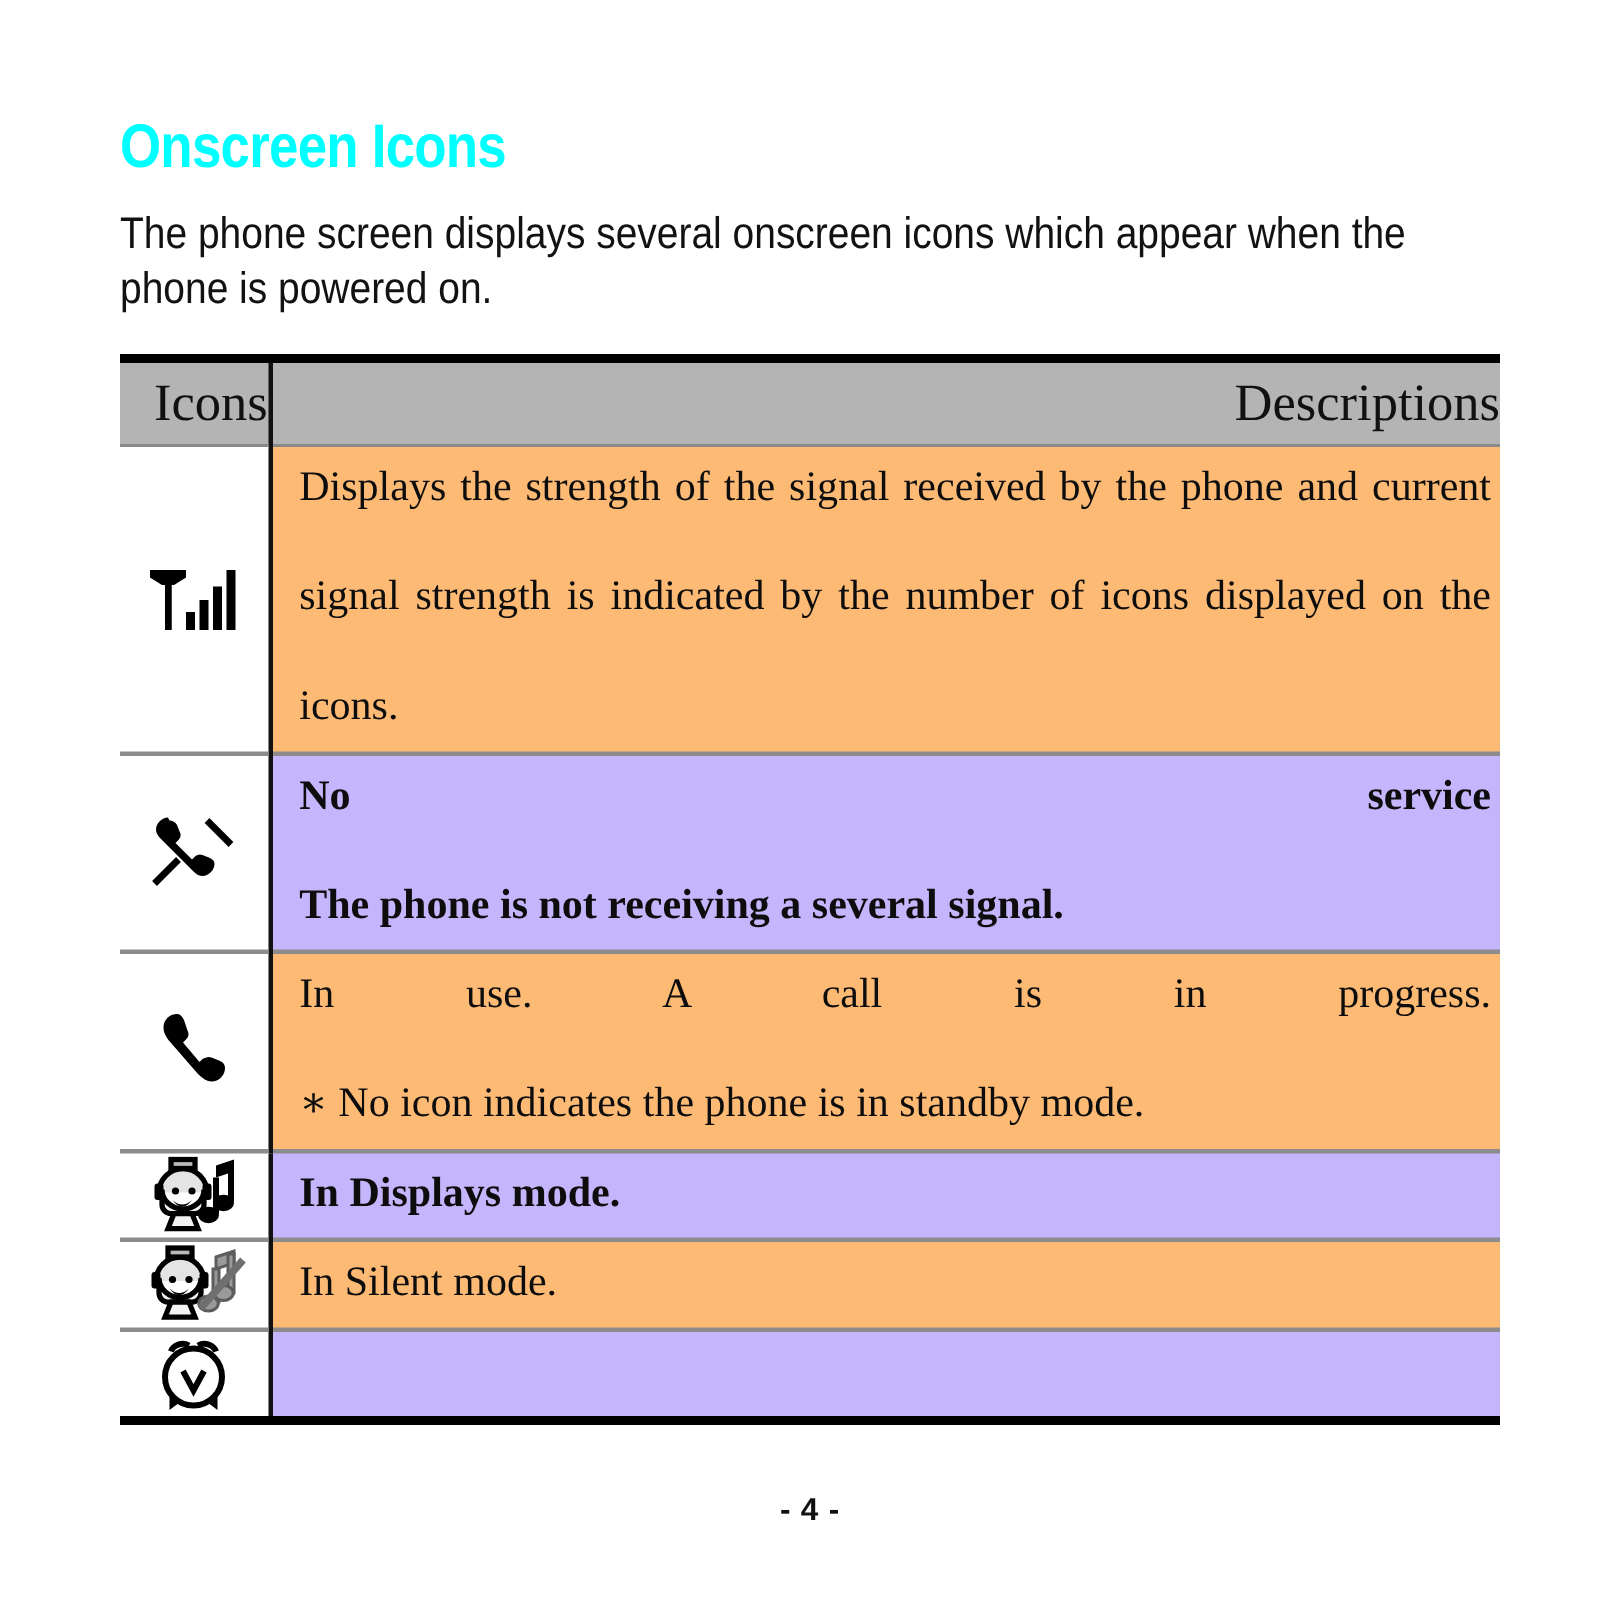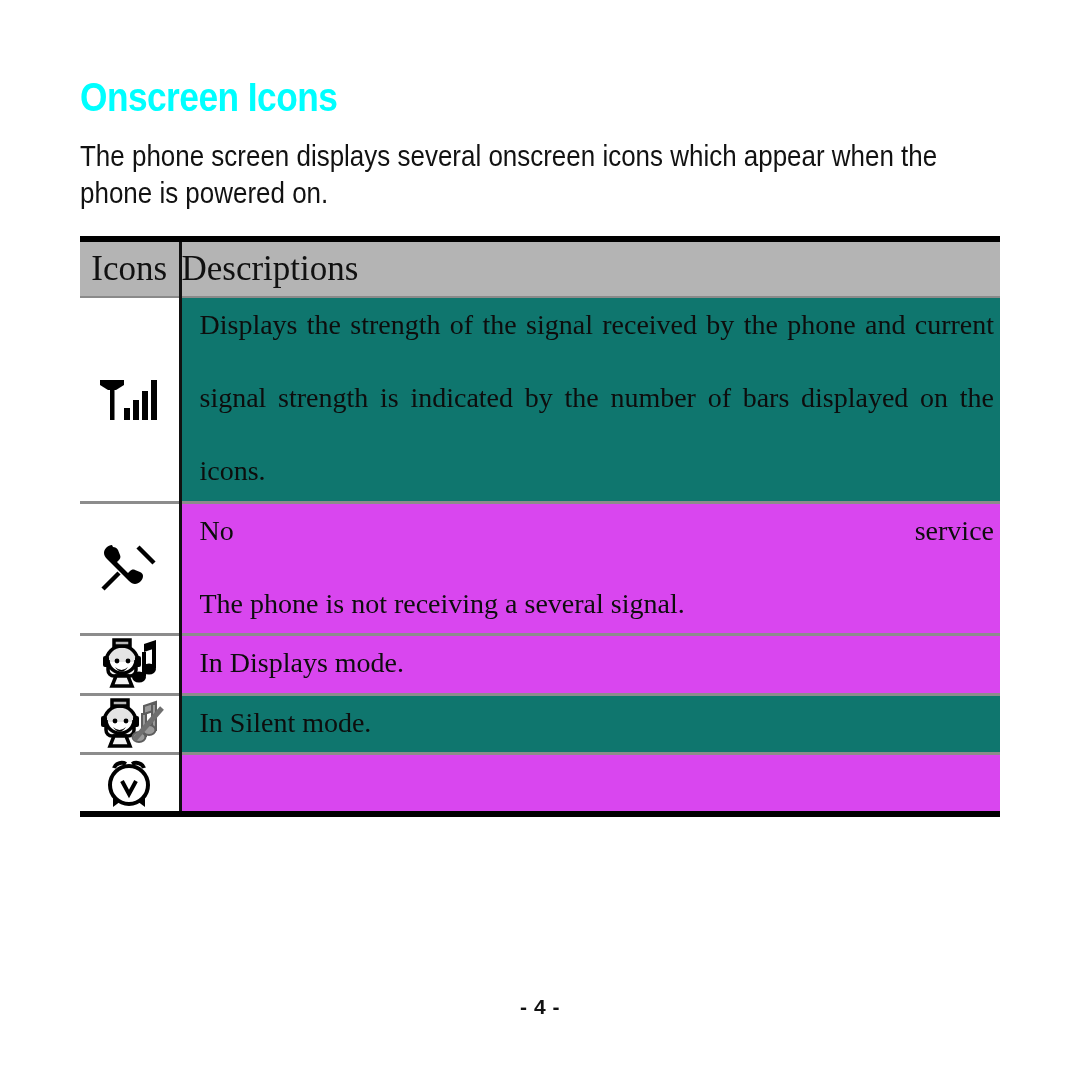--- a/index.html
+++ b/index.html
@@ -57,56 +57,57 @@
     border-bottom: 6px solid #000000;
     table-layout: fixed;
   }
   .icon-table col.c-icon { width: 100px; }
   .icon-table col.c-desc { width: 820px; }
 
   .icon-table th,
   .icon-table td {
     padding: 0;
     vertical-align: middle;
+    text-align: right;
   }
 
   
   .hdr th {
     background: #b4b4b4;
     font-size: 35px;
     line-height: 40px;
     font-weight: normal;
     color: #111;
     height: 54px;
     border-bottom: 2px solid #8a8a8a;
   }
   .hdr .h-icons { border-right: 3px solid #111; }
-  .hdr .h-desc  { text-align: left; }
+  .hdr .h-desc  { text-align: right; }
 
   
   tbody tr td {
     border-top: 3px solid #8c8c8c;
   }
   tbody tr:first-child td { border-top: none; }
 
   td.cell-icon {
     background: #ffffff;
     text-align: center;
     border-right: 3px solid #111;
   }
   td.cell-desc {
-    background: #0f766e;
+    background: #fdba74;
     padding: 9px 6px 11px 18px;
     font-size: 28px;
     line-height: 36.5px;
     color: #0d0d0d;
     text-align: justify;
     text-justify: inter-word;
   }
-  tr.shaded td.cell-desc { background: #d946ef; }
+  tr.shaded td.cell-desc { background: #c4b5fd; font-weight: bold; }
 
   td.cell-desc .line { display: block; }
   td.cell-desc .just { text-align: justify; }
   td.cell-desc .just::after {
     content: "";
     display: inline-block;
     width: 100%;
   }
 
   
@@ -154,40 +155,52 @@
         <path d="M2 6 h24 v5 l-8 5 h-8 l-8 -5 z"></path>
         <rect x="12" y="14" width="4.5" height="32"></rect>
         <rect x="26" y="34" width="6" height="12"></rect>
         <rect x="35" y="26" width="6" height="20"></rect>
         <rect x="44" y="17" width="6" height="29"></rect>
         <rect x="53" y="6" width="6" height="40"></rect>
       </g>
     </svg></td>
           <td class="cell-desc">
             <span class="line just">Displays the strength of the signal received by the phone and current</span>
-            <span class="line just">signal strength is indicated by the number of bars displayed on the</span>
+            <span class="line just">signal strength is indicated by the number of icons displayed on the</span>
             <span class="line">icons.</span>
           </td>
         </tr>
         <tr class="shaded">
           <td class="cell-icon">
     <svg class="ico" width="62" height="58" viewBox="0 0 62 58">
       <g fill="#000">
         <path d="M14 6 c-4 0 -8 4 -8 8 c0 2 1 4 3 6 l22 22 c2 2 4 3 6 3 c4 0 8 -4 8 -8
                  c0 -2 -1 -3 -3 -4 l-5 -2 c-2 -1 -4 0 -5 1 l-2 2 l-11 -11 l2 -2
                  c1 -1 2 -3 1 -5 l-2 -5 c-1 -2 -3 -3 -5 -3 z"></path>
       </g>
       <g stroke="#000" stroke-width="4.5" stroke-linecap="butt">
         <line x1="40" y1="8" x2="56" y2="24"></line>
         <line x1="5" y1="50" x2="21" y2="34"></line>
       </g>
     </svg></td>
           <td class="cell-desc">
             <span class="line just">No service</span>
             <span class="line">The phone is not receiving a several signal.</span>
+          </td>
+        </tr>
+        <tr>
+          <td class="cell-icon">
+    <svg class="ico" width="50" height="58" viewBox="0 0 50 58">
+      <path fill="#000" d="M14 4 c-5 0 -9 4 -9 9 c0 3 1 5 3 8 l20 23 c3 3 6 5 9 5 c5 0 9 -4 9 -9
+               c0 -2 -1 -4 -4 -5 l-5 -2 c-2 -1 -4 0 -6 1 l-2 2 l-11 -13 l2 -2
+               c2 -2 2 -4 1 -6 l-2 -6 c-1 -3 -3 -5 -5 -5 z"></path>
+    </svg></td>
+          <td class="cell-desc">
+            <span class="line just">In use. A call is in progress.</span>
+            <span class="line">∗ No icon indicates the phone is in standby mode.</span>
           </td>
         </tr>
         <tr class="shaded">
           <td class="cell-icon">
     <svg class="ico" width="66" height="56" viewBox="0 0 66 56">
       <g stroke="#000" stroke-width="3.5">
         <path d="M10 26 a16 16 0 0 1 32 0" fill="#e4e4e4"></path>
         <rect x="18" y="4" width="16" height="6" fill="#b9b9b9"></rect>
         <path d="M12 24 a14 13 0 0 0 28 0 v10 a6 6 0 0 1 -6 6 h-16 a6 6 0 0 1 -6 -6 z" fill="#f2f2f2"></path>
         <path d="M20 40 h12 l4 10 h-20 z" fill="#f2f2f2"></path>

